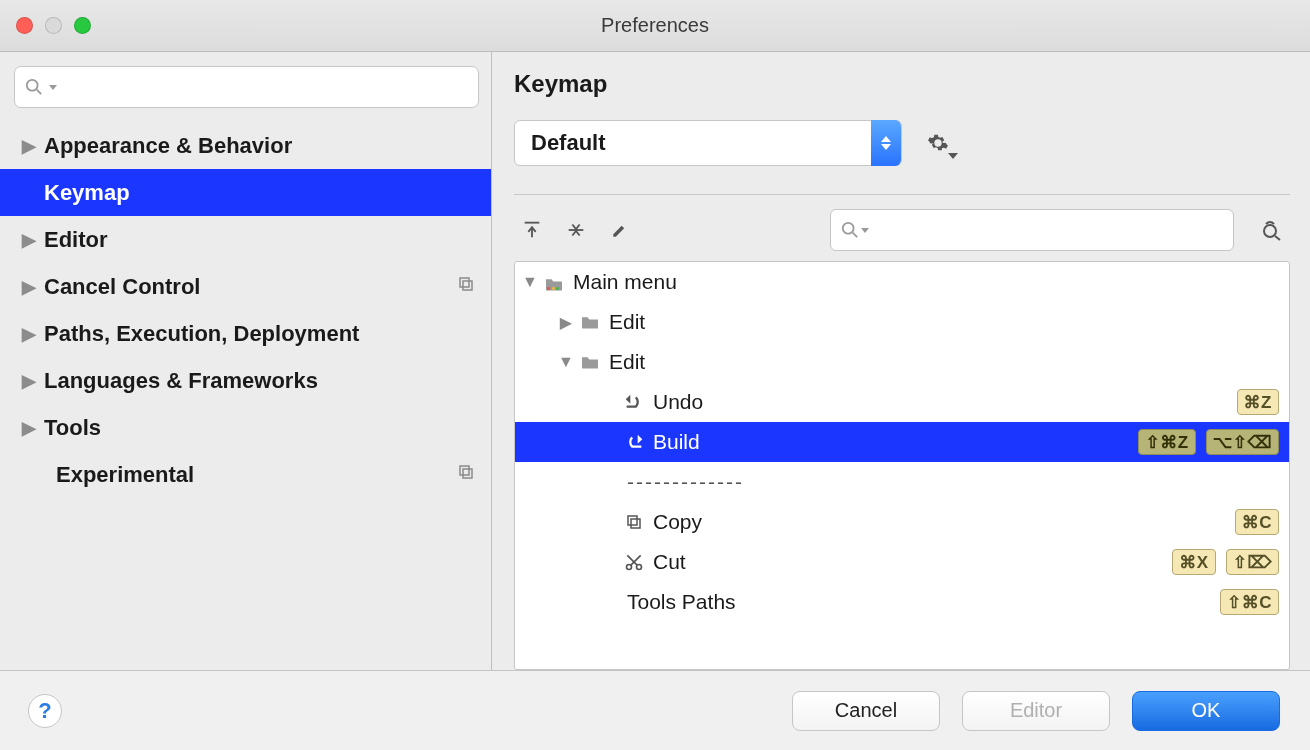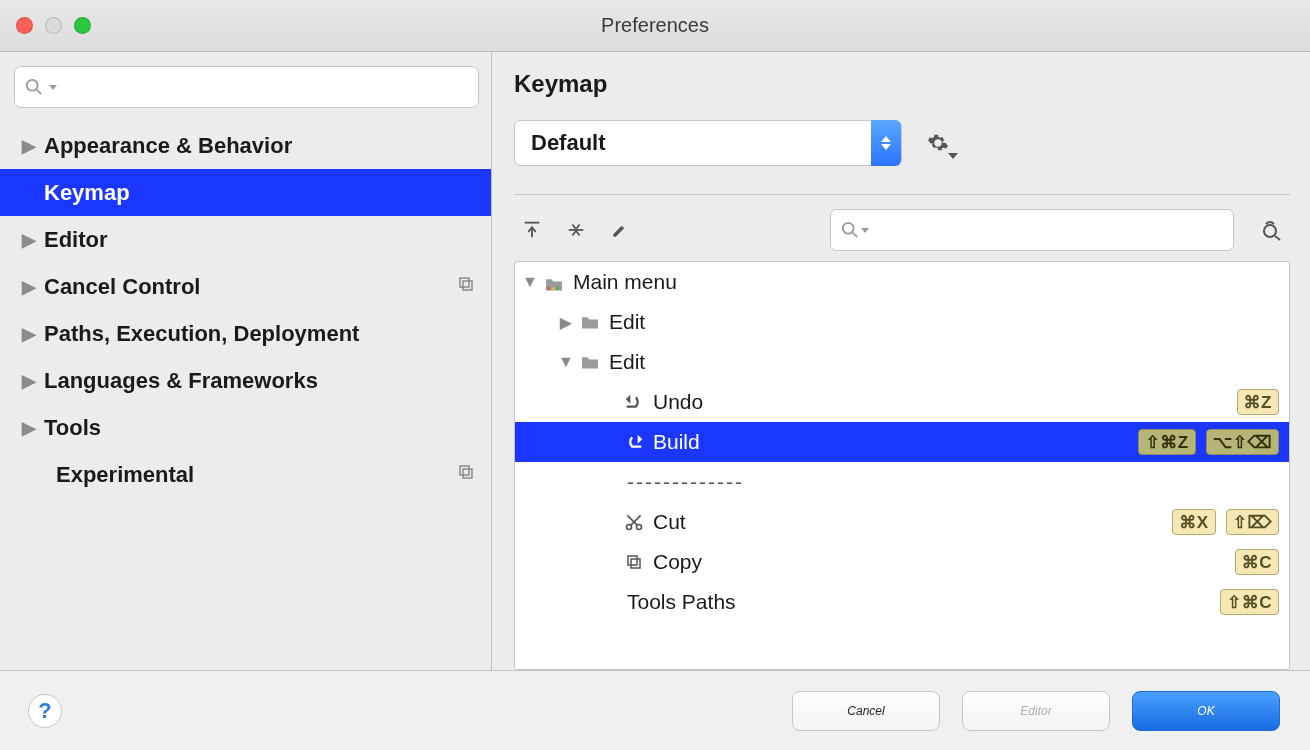--- a/index.html
+++ b/index.html
@@ -152,22 +152,22 @@
   display:flex; align-items:center; justify-content:flex-end; gap:22px; padding: 0 30px;
   position: relative;
 }
 .help {
   position:absolute; left:28px; width:34px; height:34px; border-radius:50%;
   border:1px solid #c6c6c6; background:#fff; display:flex; align-items:center; justify-content:center;
   color:#2a7de1; font-size:22px; font-weight:700;
 }
 .btn {
   height:40px; min-width:148px; border-radius:8px; border:1px solid #c6c6c6;
-  background:linear-gradient(#fff,#f3f3f3); font-size:12px; font-weight:400; color:#222;
-  display:flex; align-items:center; justify-content:center; cursor:pointer;font-style:italic;
+  background:linear-gradient(#fff,#f3f3f3); font-size:20px; font-weight:400; color:#222;
+  display:flex; align-items:center; justify-content:center; cursor:pointer;
 }
 .btn.disabled { color:#b0b0b0; }
 .btn.primary {
   background:linear-gradient(#4aa0ff,#186be0); color:#fff; border-color:#186be0;
 }
 
 svg.magnify { width:18px; height:18px; }
 svg.magnify circle { stroke:#9a9a9a; stroke-width:2; fill:none; }
 svg.magnify line { stroke:#9a9a9a; stroke-width:2; }
 .caret-down { width:0;height:0;border-left:4px solid transparent;border-right:4px solid transparent;border-top:5px solid #9a9a9a; margin-left:2px;}
@@ -361,44 +361,44 @@
             <span class="kb">⌥⇧⌫</span>
           </span>
         </div>
         <div class="tree-row indent-2">
           <span class="arrow"></span>
           <span class="label sep-text">-------------</span>
         </div>
         <div class="tree-row indent-2">
           <span class="arrow"></span>
           <span class="icon">
+            <svg width="18" height="18" viewBox="0 0 24 24" fill="none" stroke="#565656" stroke-width="2">
+              <rect x="8" y="8" width="12" height="12"></rect>
+              <rect x="4" y="4" width="12" height="12"></rect>
+            </svg>
+          </span>
+          <span class="label">Copy</span>
+          <span class="kbs">
+            <span class="kb">⌘C</span>
+          </span>
+        </div>
+        <div class="tree-row indent-2">
+          <span class="arrow"></span>
+          <span class="icon">
             <svg width="20" height="20" viewBox="0 0 24 24" fill="none" stroke="#565656" stroke-width="2">
               <circle cx="6" cy="18" r="3"></circle>
               <circle cx="18" cy="18" r="3"></circle>
               <line x1="8" y1="16" x2="20" y2="4"></line>
               <line x1="16" y1="16" x2="4" y2="4"></line>
             </svg>
           </span>
           <span class="label">Cut</span>
           <span class="kbs">
             <span class="kb">⌘X</span>
             <span class="kb">⇧⌦</span>
-          </span>
-        </div>
-        <div class="tree-row indent-2">
-          <span class="arrow"></span>
-          <span class="icon">
-            <svg width="18" height="18" viewBox="0 0 24 24" fill="none" stroke="#565656" stroke-width="2">
-              <rect x="8" y="8" width="12" height="12"></rect>
-              <rect x="4" y="4" width="12" height="12"></rect>
-            </svg>
-          </span>
-          <span class="label">Copy</span>
-          <span class="kbs">
-            <span class="kb">⌘C</span>
           </span>
         </div>
         <div class="tree-row indent-2">
           <span class="arrow"></span>
           <span class="label">Tools Paths</span>
           <span class="kbs">
             <span class="kb">⇧⌘C</span>
           </span>
         </div>
       </div>

